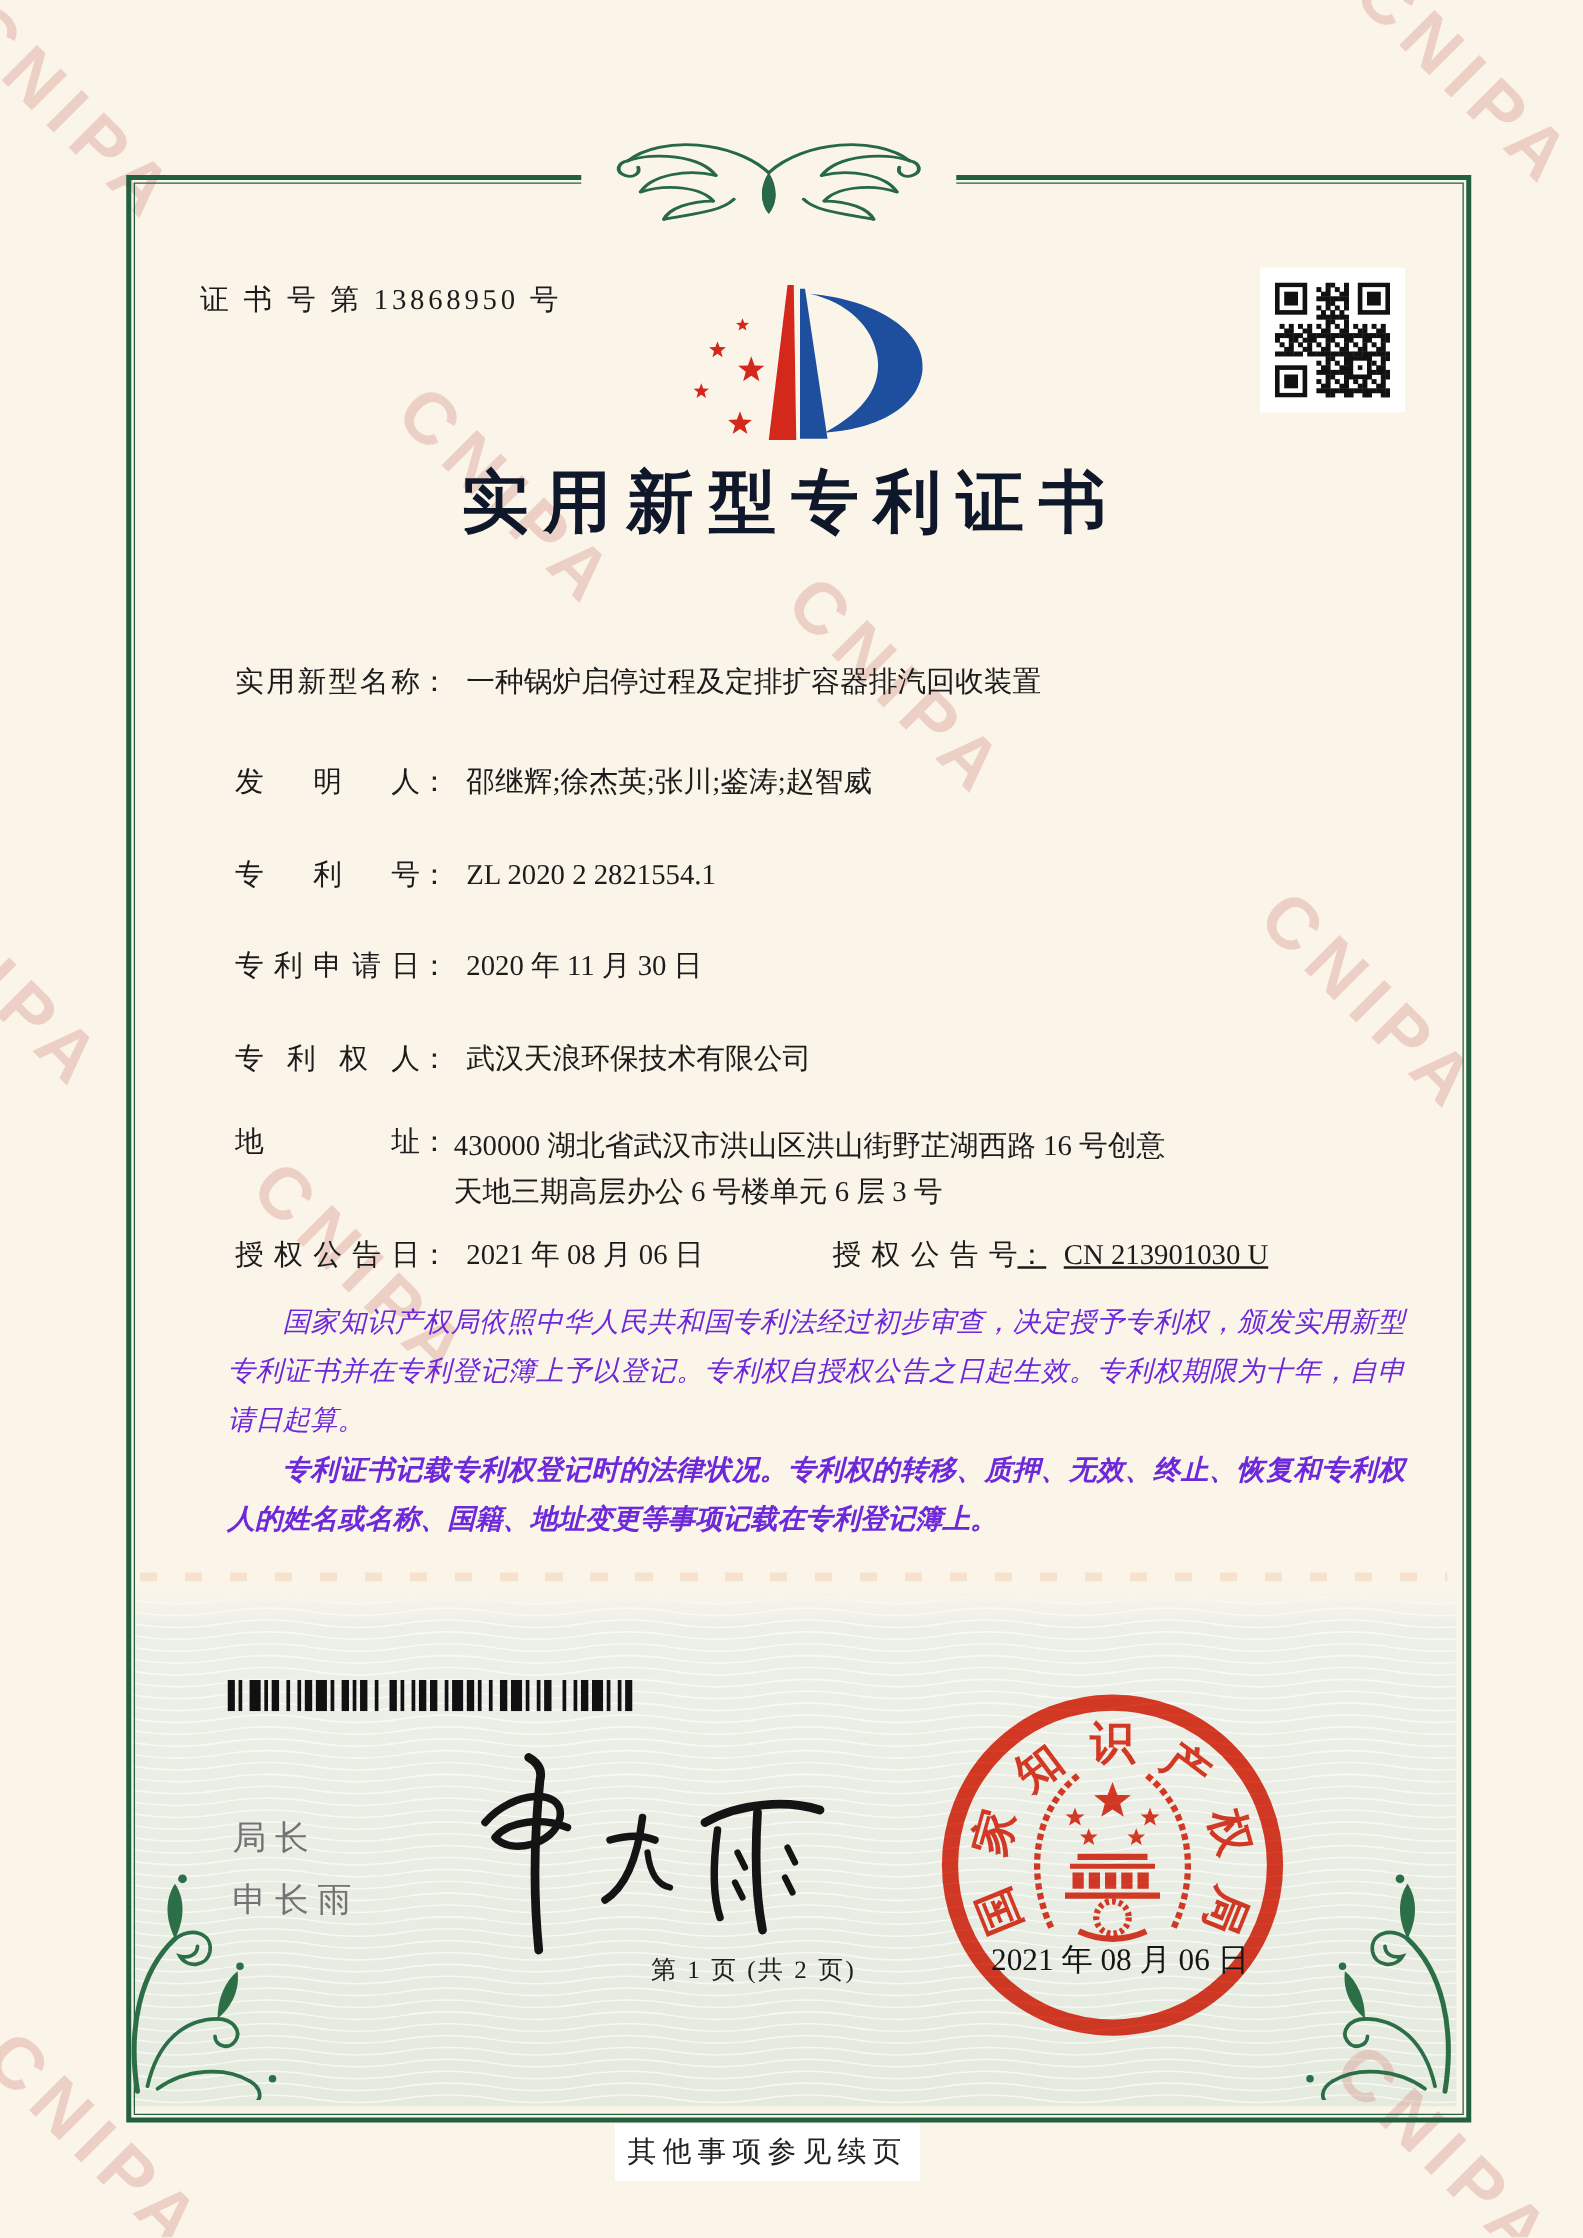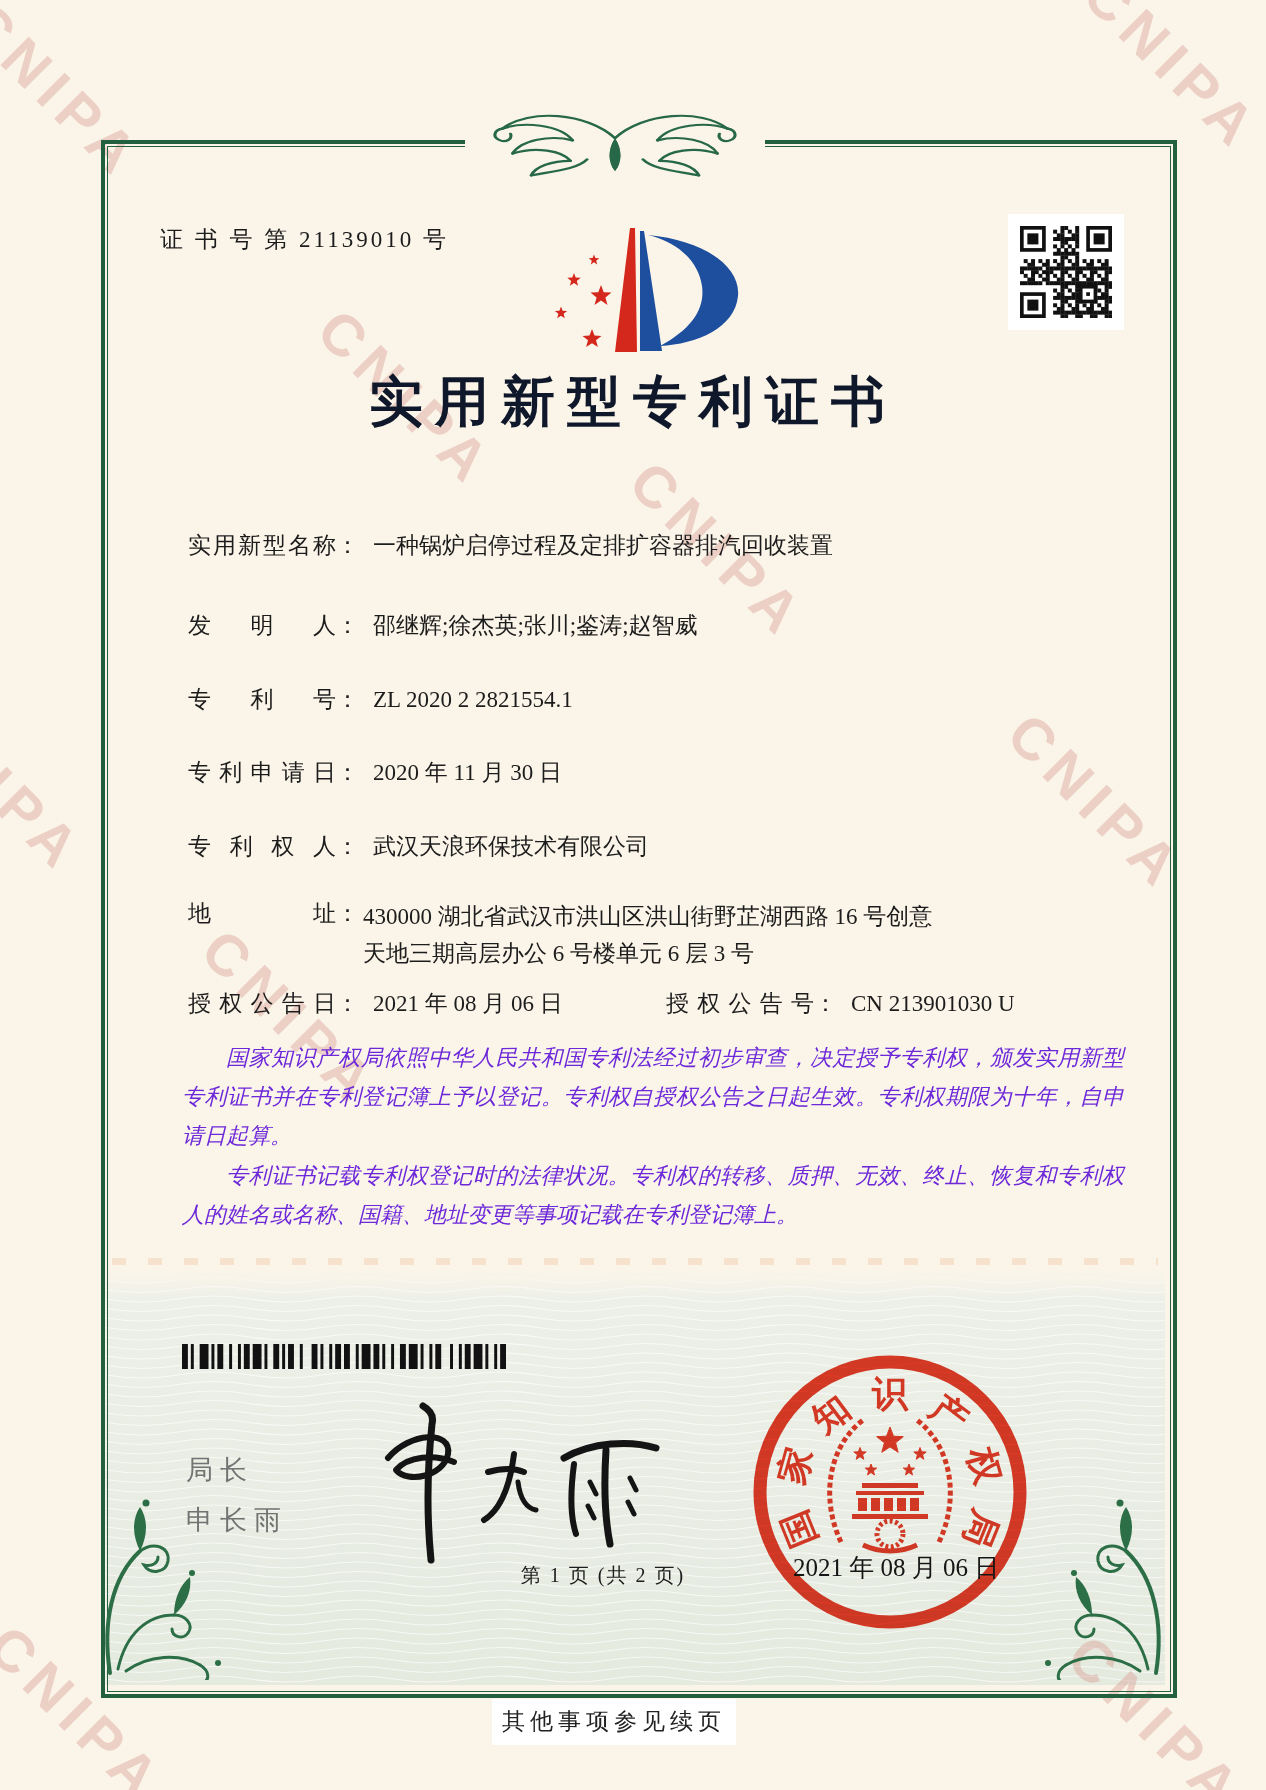--- a/index.html
+++ b/index.html
@@ -27,25 +27,25 @@
   .cert-no{position:absolute;left:160px;top:224px;font-size:23px;letter-spacing:3px;z-index:6;}
   .logo{position:absolute;left:545px;top:216px;z-index:6;}
   .qr{position:absolute;left:1008px;top:214px;width:116px;height:116px;background:#fff;z-index:6;}
   .qr svg{position:absolute;left:12px;top:12px;}
   .title{position:absolute;left:0;right:0;top:366px;text-align:center;
          font-size:54px;font-weight:700;letter-spacing:12px;color:#0f172a;z-index:6;}
   .row{position:absolute;left:188px;font-size:23px;white-space:nowrap;z-index:6;}
   .row .lbl{display:inline-block;width:148px;text-align:justify;text-align-last:justify;vertical-align:top;}
   .row .val{margin-left:14px;}
   .addr-val{display:inline-block;margin-left:4px;vertical-align:top;line-height:37px;white-space:nowrap;}
-  .pair2{position:absolute;left:478px;top:0;white-space:nowrap;}
+  .pair2{position:absolute;left:478px;top:0;white-space:nowrap;text-decoration:underline;}
   .body-text{position:absolute;left:182px;top:1038px;width:942px;z-index:6;
              font-style:italic;font-size:22px;line-height:39px;color:#6d28d9;text-align:justify;}
   .body-text p{margin:0;text-indent:44px;}
-  .body-text p + p{margin-top:1px;}
+  .body-text p + p{margin-top:1px;font-weight:bold;}
   .barcode{position:absolute;left:182px;top:1344px;z-index:6;}
   .role{position:absolute;left:186px;font:500 27px "Liberation Sans","DejaVu Sans",sans-serif;
         letter-spacing:7px;color:#737373;z-index:6;}
   .sig{position:absolute;left:368px;top:1398px;z-index:7;}
   .seal{position:absolute;left:744px;top:1346px;z-index:7;mix-blend-mode:multiply;opacity:.94;}
   .seal text{font-family:"Liberation Serif","DejaVu Serif",serif;font-weight:700;}
   .seal-date{position:absolute;left:788px;top:1551px;width:216px;text-align:center;
              font-size:25px;color:#151515;z-index:8;white-space:nowrap;}
   .page-info{position:absolute;left:0;top:1562px;width:1206px;text-align:center;
              font-size:20px;letter-spacing:2px;z-index:6;}
@@ -148,21 +148,21 @@
       <circle cx="122" cy="198" r="3" fill="#2c6e46" stroke="none"></circle>
     </svg>
   </div>
   <div class="flourish" style="left:1010px;top:1465px;transform:scaleX(-1)">
     <svg width="160" height="215" viewBox="0 0 160 215">
         <use href="#flr-use"></use>
         <use href="#flr" x="0" y="0" width="160" height="215"></use>
       </svg>
   </div>
 
-  <div class="cert-no">证 书 号 第 21139010 号</div>
+  <div class="cert-no">证 书 号 第 13868950 号</div>
 
   <svg class="logo" id="logo" width="205" height="140" viewBox="0 0 205 140">
     <polygon points="85,12 90,12 92,136 70,136" fill="#d5281c"></polygon>
     <polygon points="95,15 99,15 117,135 95,135" fill="#1d4f9e"></polygon>
     <path d="M103,19 C158,24 196,50 193,80 C190,112 152,128 115,130 C148,112 160,92 157,70 C153,44 132,26 103,19 Z" fill="#1d4f9e"></path>
   <polygon points="49.0,38.5 50.4,42.1 54.2,42.3 51.2,44.7 52.2,48.4 49.0,46.3 45.8,48.4 46.8,44.7 43.8,42.3 47.6,42.1 " fill="#d5281c"></polygon>
       <polygon points="29.0,57.0 30.7,61.6 35.7,61.8 31.8,64.9 33.1,69.7 29.0,66.9 24.9,69.7 26.2,64.9 22.3,61.8 27.3,61.6 " fill="#d5281c"></polygon>
       <polygon points="56.0,69.0 58.7,76.3 66.5,76.6 60.4,81.4 62.5,88.9 56.0,84.6 49.5,88.9 51.6,81.4 45.5,76.6 53.3,76.3 " fill="#d5281c"></polygon>
       <polygon points="16.0,90.5 17.6,94.8 22.2,95.0 18.6,97.8 19.8,102.3 16.0,99.7 12.2,102.3 13.4,97.8 9.8,95.0 14.4,94.8 " fill="#d5281c"></polygon>
       <polygon points="47.0,113.0 49.5,119.6 56.5,119.9 51.0,124.3 52.9,131.1 47.0,127.2 41.1,131.1 43.0,124.3 37.5,119.9 44.5,119.6 " fill="#d5281c"></polygon>

